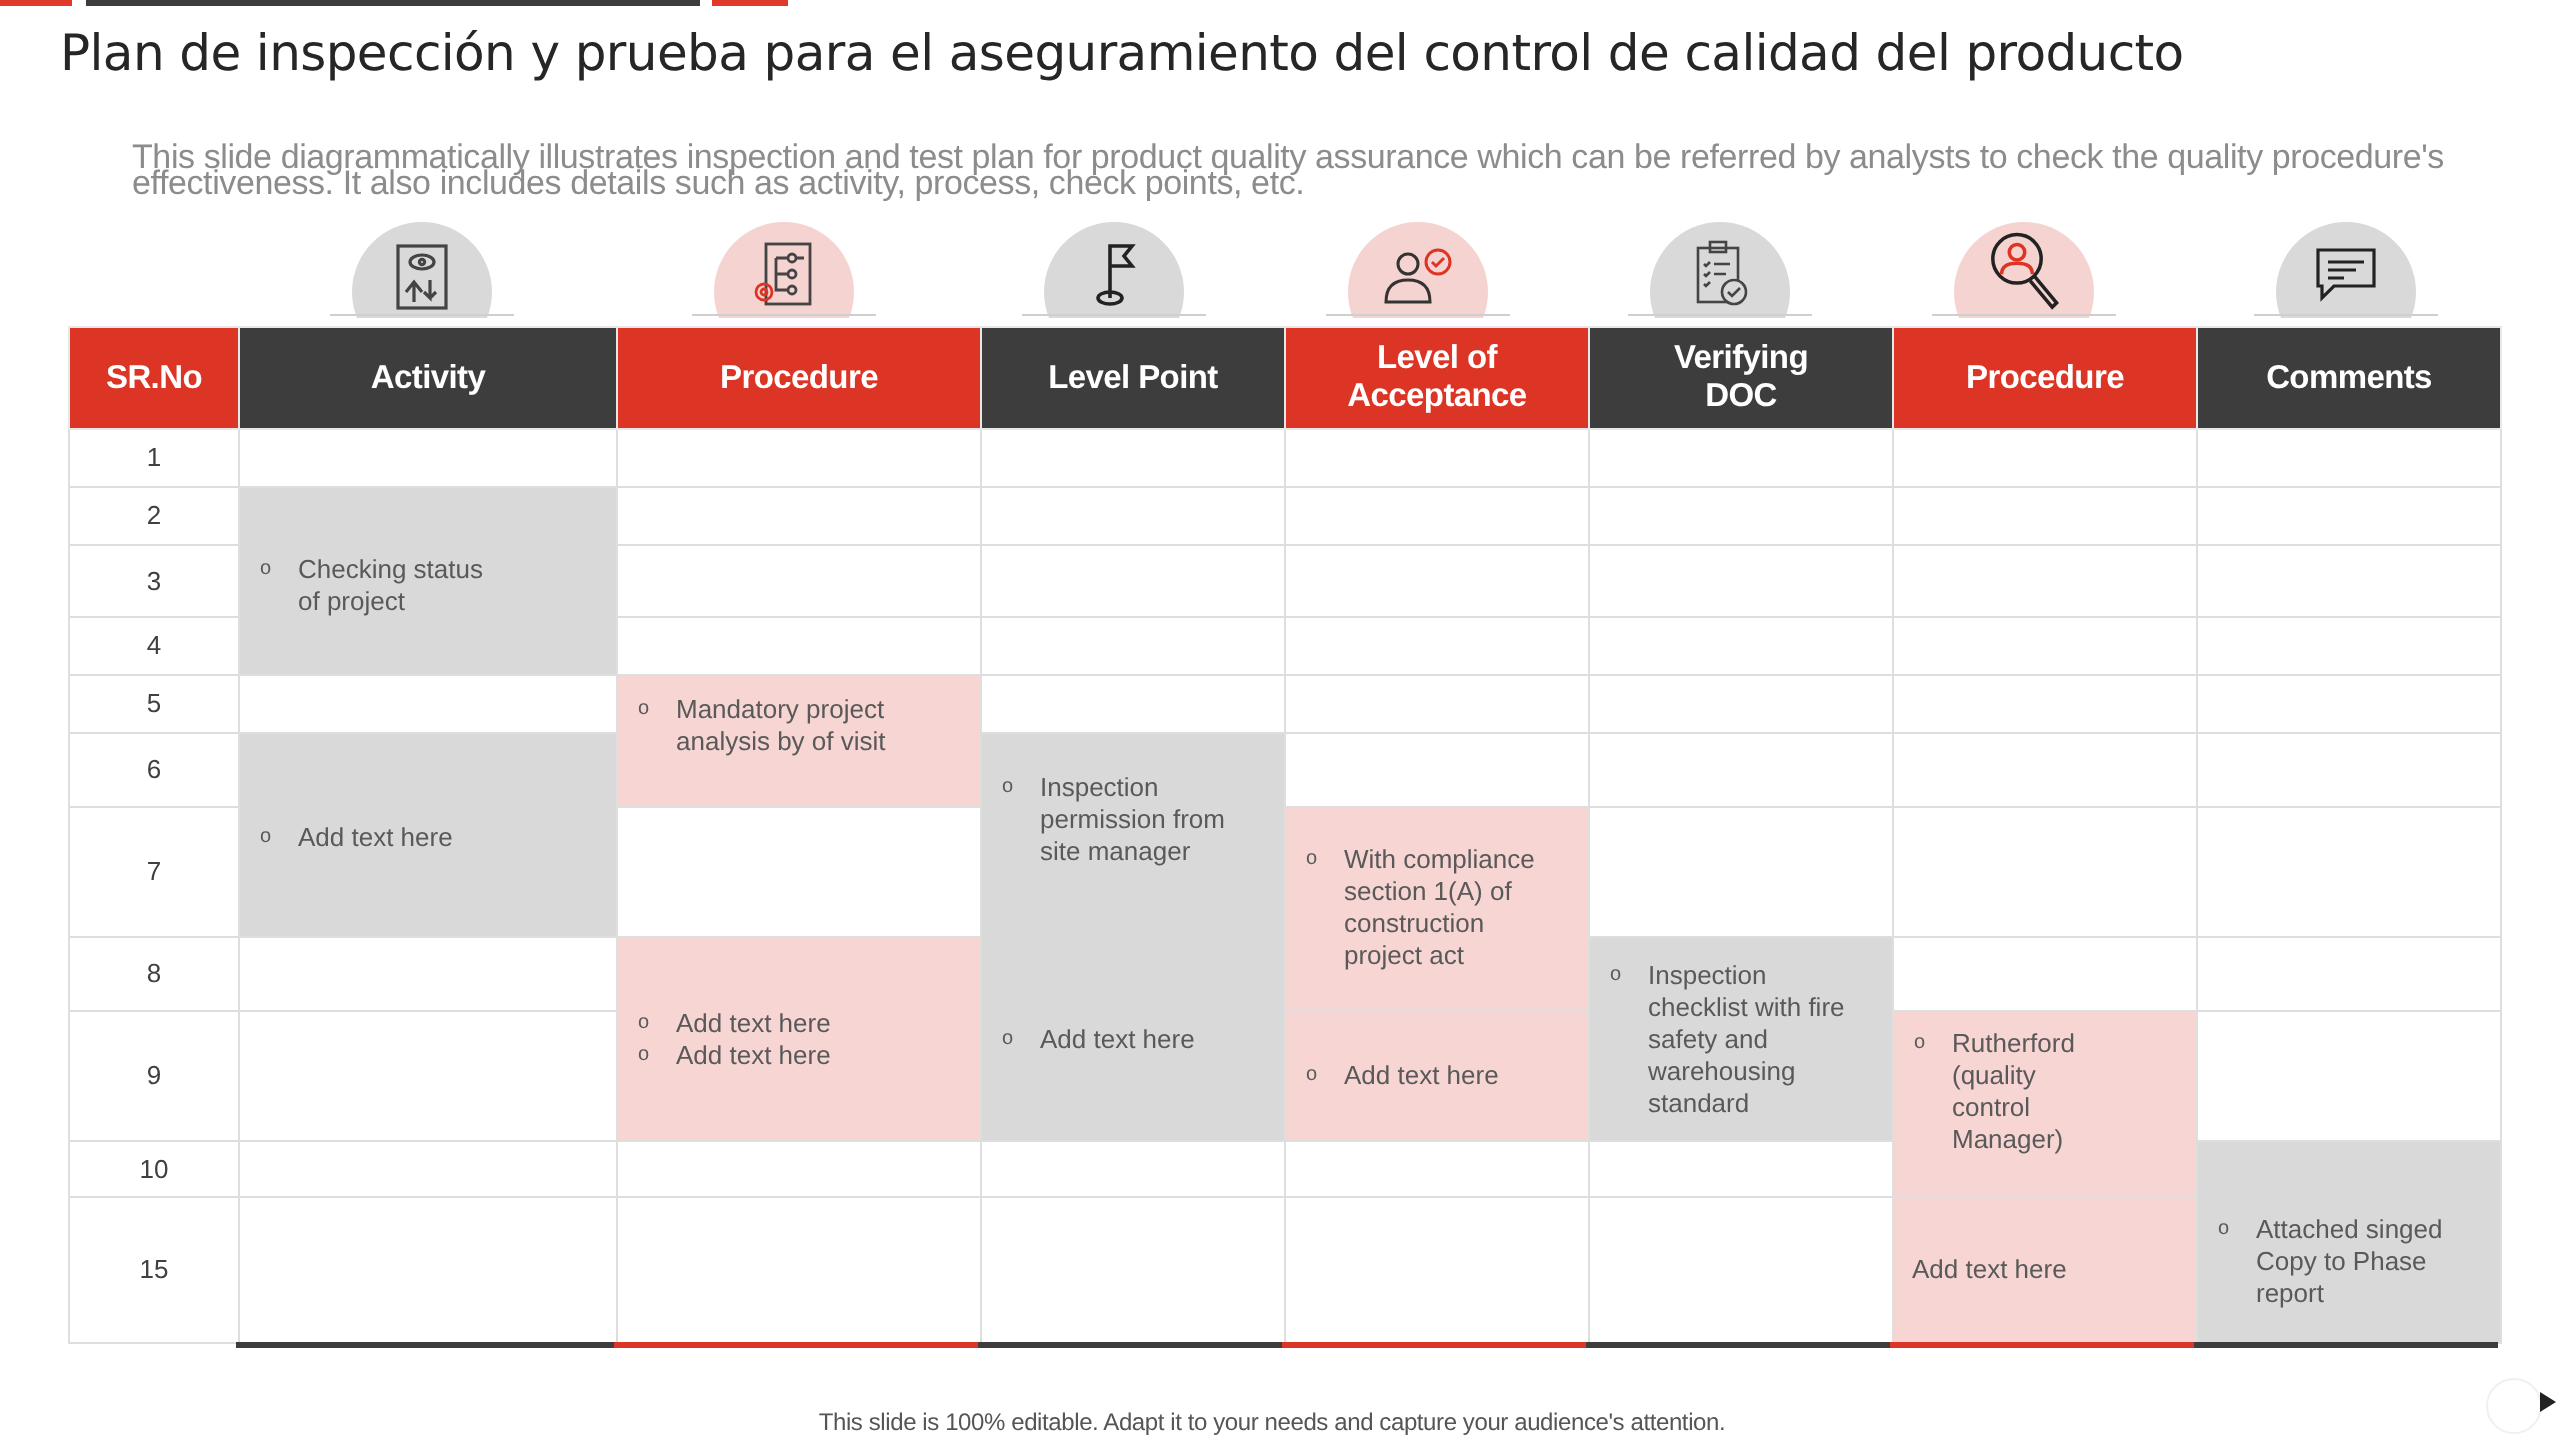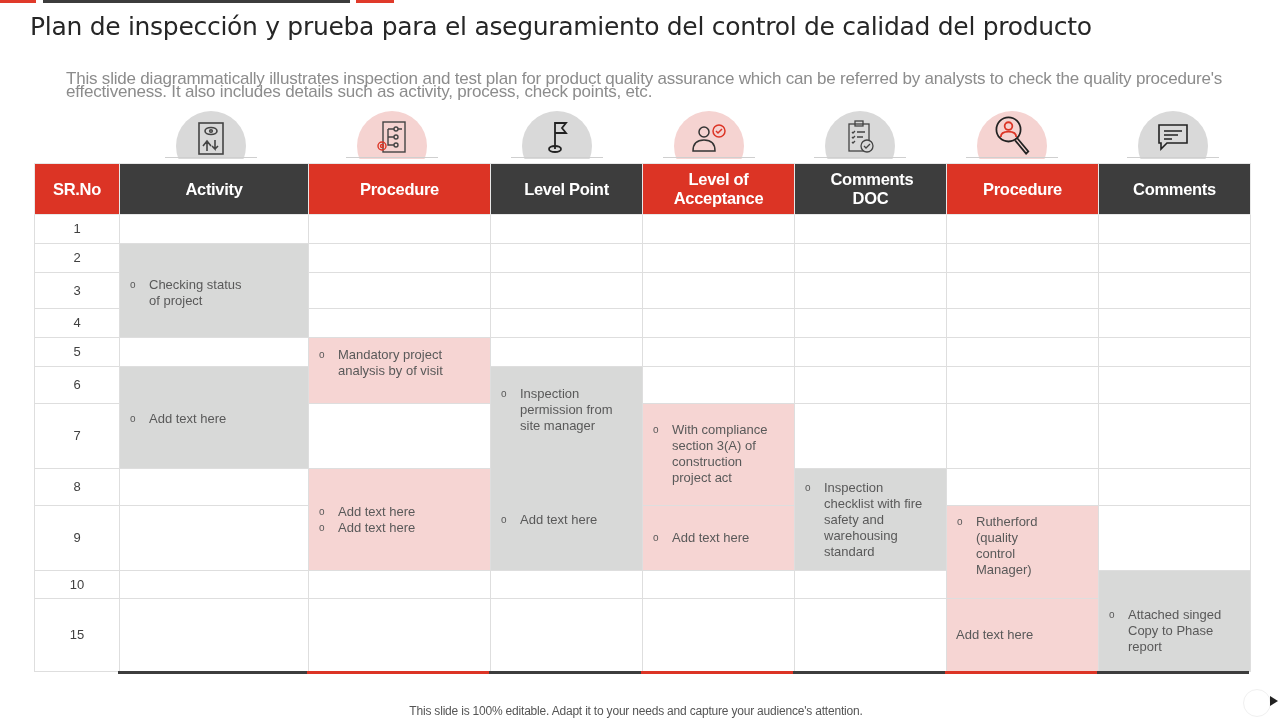--- a/index.html
+++ b/index.html
@@ -132,21 +132,21 @@
   <thead>
     <tr>
       <th class="red">SR.No</th>
       <th class="dark">Activity</th>
       <th class="red">Procedure</th>
       <th class="dark">Level Point</th>
       <th class="red">
           <div style="width:90px;margin:5px auto">Level of Acceptance</div>
         </th>
       <th class="dark">
-          <div style="width:80px;margin:0 auto">Comments DOC</div>
+          <div style="width:80px;margin:0 auto">Verifying DOC</div>
         </th>
       <th class="red">Procedure</th>
       <th class="dark">Comments</th>
     </tr>
   </thead>
   <tbody>
 
     <tr style="height:29px">
       <td class="sr">1</td>
       <td></td>
@@ -233,21 +233,21 @@
       <td></td>
       <td></td>
     </tr>
 
     <tr style="height:65px">
       <td class="sr">7</td>
       <td></td>
       <td class="pink" rowspan="2" style="vertical-align:top">
         <div class="cell bullet" style="margin-top:18px">
             <span class="b">o</span>
-            <span style="width:105px">With compliance section 3(A) of construction project act</span>
+            <span style="width:105px">With compliance section 1(A) of construction project act</span>
           </div>
       </td>
       <td></td>
       <td></td>
       <td></td>
     </tr>
 
     <tr style="height:37px">
       <td class="sr">8</td>
       <td></td>

